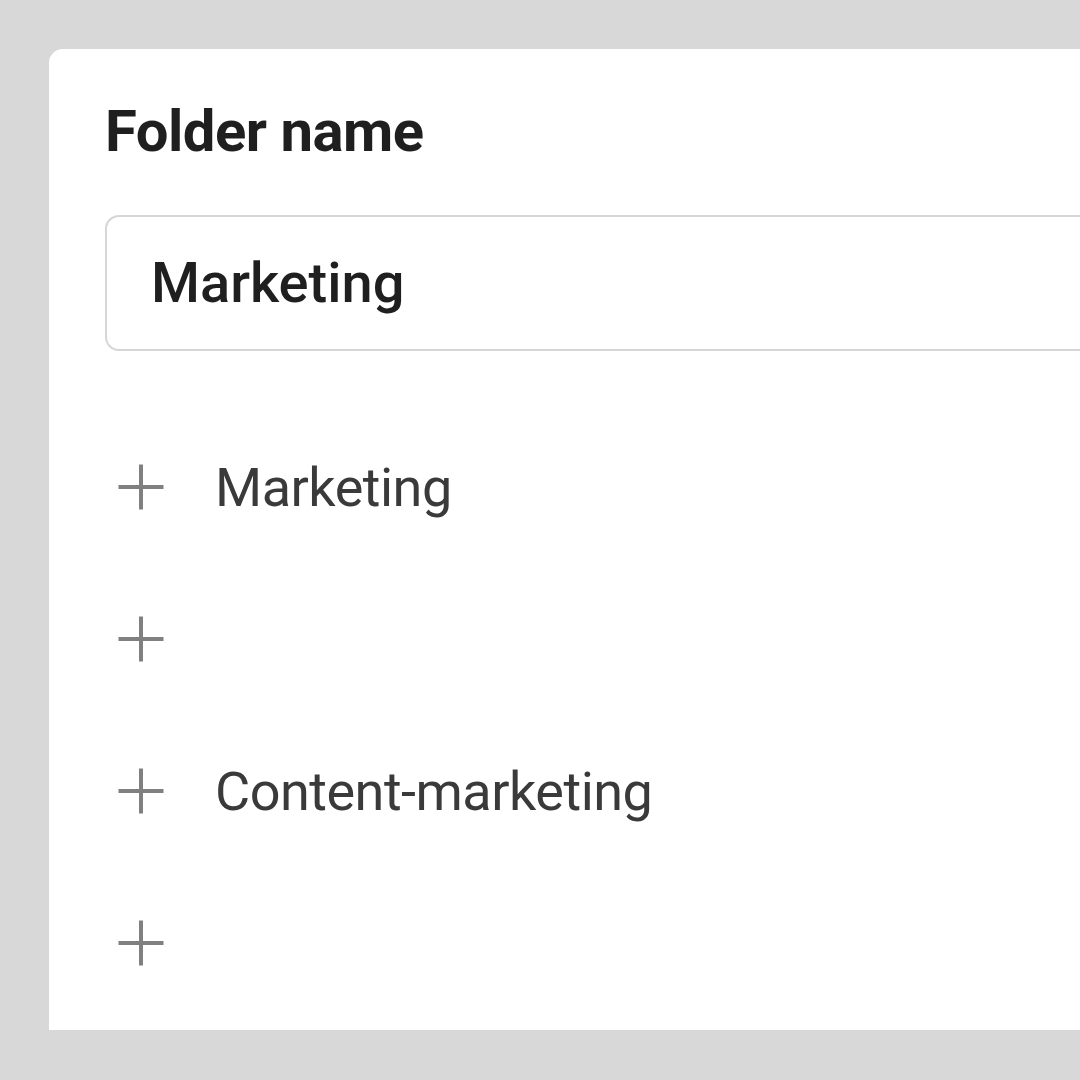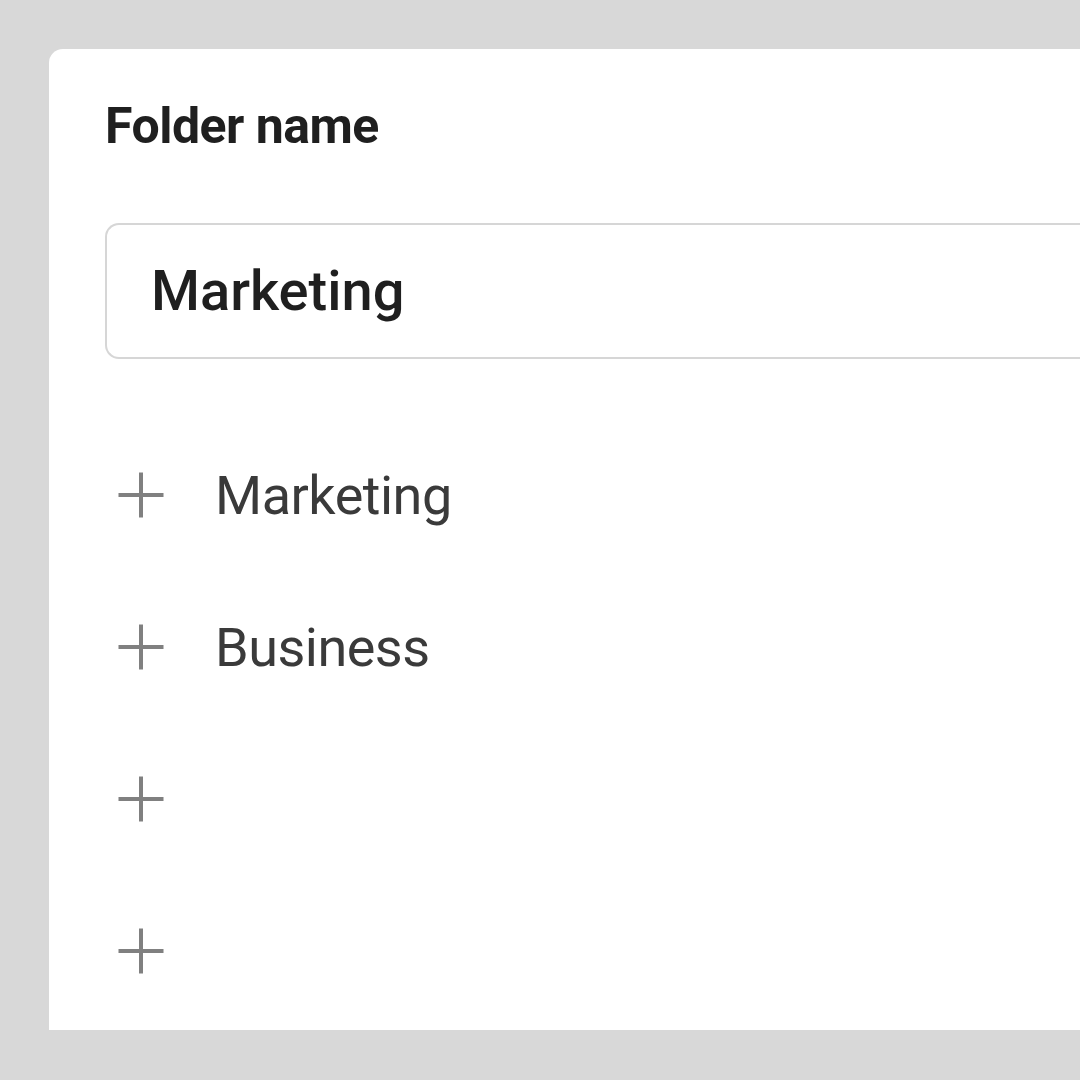--- a/index.html
+++ b/index.html
@@ -20,25 +20,25 @@
       top: 49px;
       right: 0;
       bottom: 0;
       width: 1031px;
       height: 981px;
       background: #ffffff;
       border-radius: 14px 0 0 0;
       padding-top: 48px;
     }
     .title {
-      font-size: 50px;
+      font-size: 58px;
       font-weight: 700;
       color: #1f1f1f;
       margin-left: 56px;
-      margin-bottom: 68px;
+      margin-bottom: 50px;
       letter-spacing: -0.5px;
     }
     .input-wrap {
       margin-left: 56px;
       margin-right: 0;
     }
     .folder-input {
       width: 100%;
       height: 136px;
       border: 2px solid #d6d6d6;
@@ -101,30 +101,30 @@
       <span class="suggestion-label">Marketing</span>
     </div>
 
     <div class="suggestion-item">
       <span class="plus-icon">
         <svg viewBox="0 0 24 24" fill="none" stroke="#808080" stroke-width="1.6">
           <line x1="12" y1="3" x2="12" y2="21"></line>
           <line x1="3" y1="12" x2="21" y2="12"></line>
         </svg>
       </span>
-      <span class="suggestion-label">Business</span>
     </div>
 
     <div class="suggestion-item">
       <span class="plus-icon">
         <svg viewBox="0 0 24 24" fill="none" stroke="#808080" stroke-width="1.6">
           <line x1="12" y1="3" x2="12" y2="21"></line>
           <line x1="3" y1="12" x2="21" y2="12"></line>
         </svg>
       </span>
+      <span class="suggestion-label">Content-marketing</span>
     </div>
 
     <div class="suggestion-item">
       <span class="plus-icon">
         <svg viewBox="0 0 24 24" fill="none" stroke="#808080" stroke-width="1.6">
           <line x1="12" y1="3" x2="12" y2="21"></line>
           <line x1="3" y1="12" x2="21" y2="12"></line>
         </svg>
       </span>
     </div>

